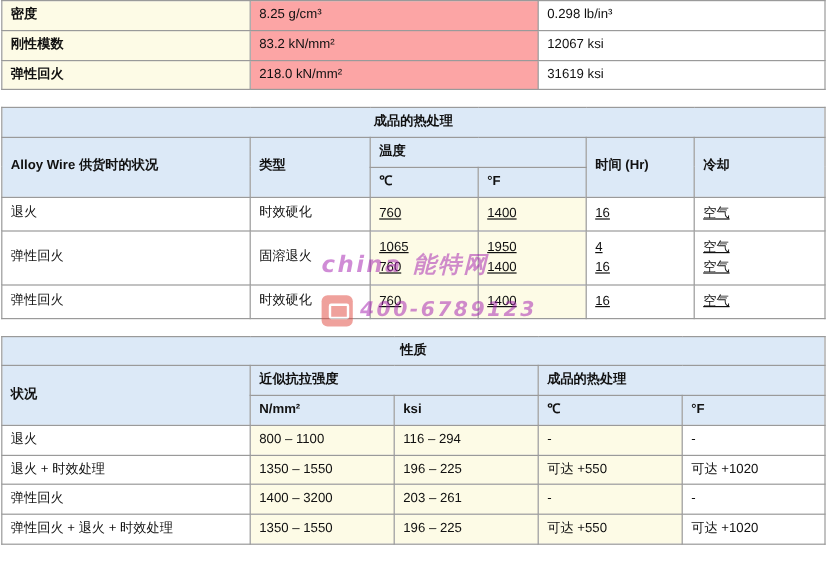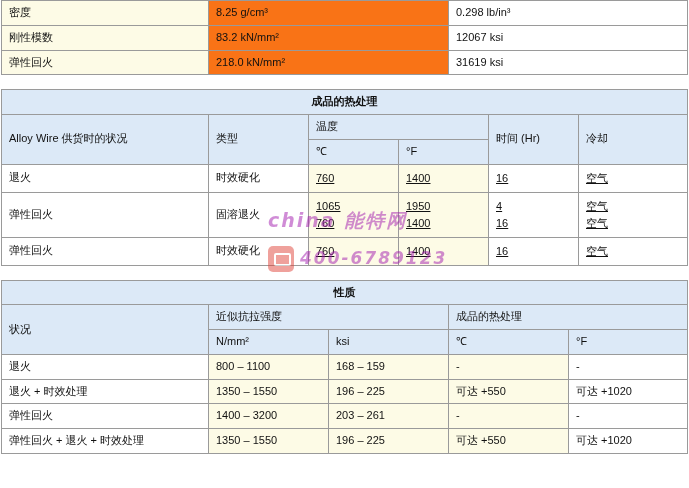--- a/index.html
+++ b/index.html
@@ -35,39 +35,39 @@
     text-align: left;
     font-weight: normal;
     font-size: 11px;
     line-height: 1.25;
     background: #ffffff;
     white-space: nowrap;
     overflow: hidden;
   }
   .tbl-props-top td.label {
     background: #fdfbe6;
-    font-weight: normal;
+    font-weight: bold;
   }
   .tbl-props-top td.val {
-    background: #f97316;
+    background: #fca5a5;
   }
   .tbl-props-top td.val2 {
     background: #ffffff;
   }
   .gap {
     height: 14px;
   }
   .hdr-band {
     background: #dce9f7;
     font-weight: bold;
     text-align: center;
   }
   .hdr-cell {
     background: #dce9f7;
-    font-weight: normal;
+    font-weight: bold;
   }
   .cream {
     background: #fdfbe6;
   }
   .multi {
     white-space: pre-line;
     line-height: 1.55;
     text-decoration: underline;
   }
   
@@ -221,21 +221,21 @@
       </tr>
       <tr>
         <td class="hdr-cell">N/mm²</td>
         <td class="hdr-cell">ksi</td>
         <td class="hdr-cell">℃</td>
         <td class="hdr-cell">°F</td>
       </tr>
       <tr>
         <td>退火</td>
         <td class="cream">800 – 1100</td>
-        <td class="cream">168 – 159</td>
+        <td class="cream">116 – 294</td>
         <td class="cream">-</td>
         <td>-</td>
       </tr>
       <tr>
         <td>退火 + 时效处理</td>
         <td class="cream">1350 – 1550</td>
         <td class="cream">196 – 225</td>
         <td class="cream">可达 +550</td>
         <td>可达 +1020</td>
       </tr>

